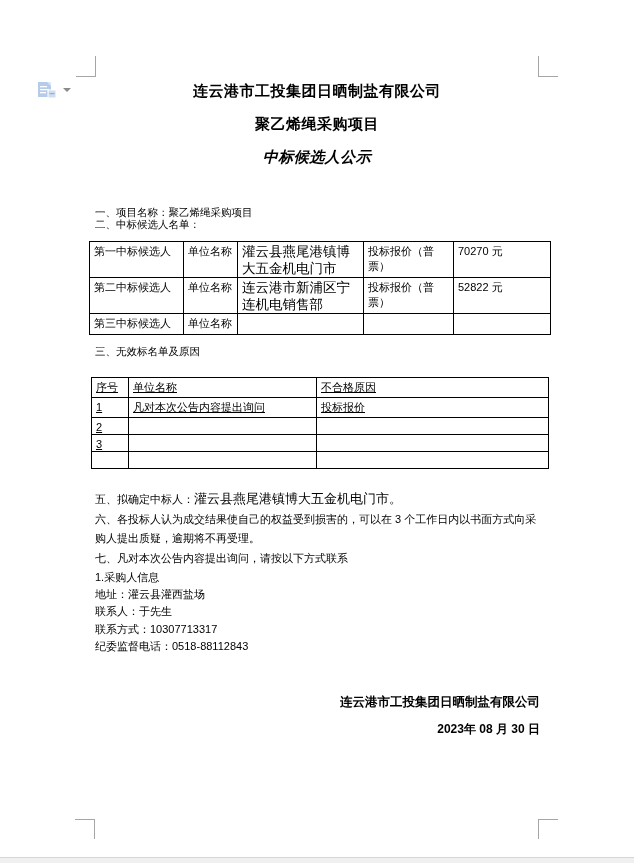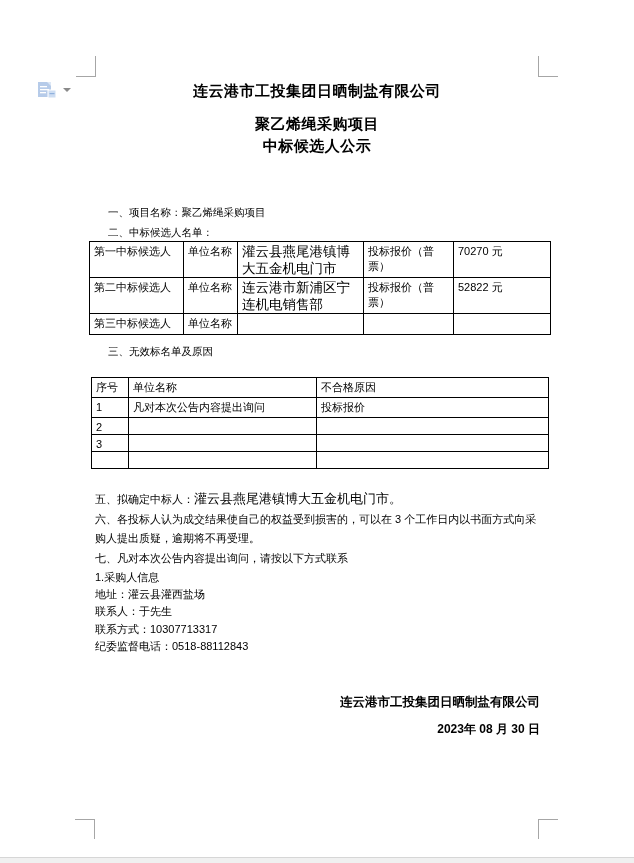--- a/index.html
+++ b/index.html
@@ -25,41 +25,41 @@
   .cmark.br { left: 538px; top: 819px; border-left: 1px solid #a6a6a6; border-top: 1px solid #a6a6a6; }
 
   
   .paste-btn { position: absolute; left: 36px; top: 79px; width: 38px; height: 22px; display: flex; align-items: center; cursor: pointer; }
   .paste-arrow { width: 0; height: 0; border-left: 4px solid transparent; border-right: 4px solid transparent; border-top: 4px solid #8a8a8a; margin-left: 5px; }
 
   
   .title { position: absolute; left: 0; width: 634px; text-align: center; font-weight: bold; font-size: 15px; line-height: 15px; letter-spacing: 0.5px; }
   .t1 { top: 83px; }
   .t2 { top: 116px; }
-  .t3 { top: 138px; }
+  .t3 { top: 149px; font-style: italic; }
 
   
-  .para { position: absolute; left: 95px; font-size: 10.5px; line-height: 11px; white-space: nowrap; margin-left: 13px; }
+  .para { position: absolute; left: 95px; font-size: 10.5px; line-height: 11px; white-space: nowrap; }
   .p1 { top: 207px; }
-  .p2 { top: 227px; }
+  .p2 { top: 219px; }
   .p3 { top: 346px; }
 
   
   table { border-collapse: collapse; table-layout: fixed; position: absolute; }
   td { border: 1px solid #000000; vertical-align: top; overflow: hidden; }
 
   .tbl1 { left: 89px; top: 241px; width: 461px; }
   .tbl1 td { font-size: 11px; line-height: 15px; padding: 2px 4px 0 4px; }
   .tbl1 td.big { font-size: 13.5px; line-height: 17px; padding-top: 1px; }
   .tbl1 tr.r1 { height: 36px; }
   .tbl1 tr.r2 { height: 36px; }
   .tbl1 tr.r3 { height: 21px; }
 
   .tbl2 { left: 91px; top: 377px; width: 457px; }
-  .tbl2 td { font-size: 11px; line-height: 14px; padding: 2px 4px 0 4px; }
+  .tbl2 td { font-size: 11px; line-height: 14px; padding: 2px 4px 0 4px; text-decoration: underline; }
   .tbl2 tr.h  { height: 20px; }
   .tbl2 tr.r1 { height: 20px; }
   .tbl2 tr.r2 { height: 15px; }
   .tbl2 tr.r3 { height: 15px; }
   .tbl2 tr.r4 { height: 17px; }
 
   
   .notes { position: absolute; left: 95px; top: 489px; width: 446px; }
   .notes p.note { font-size: 11px; line-height: 19.7px; }
   .notes p.contact { font-size: 11px; line-height: 17.3px; white-space: nowrap; }

